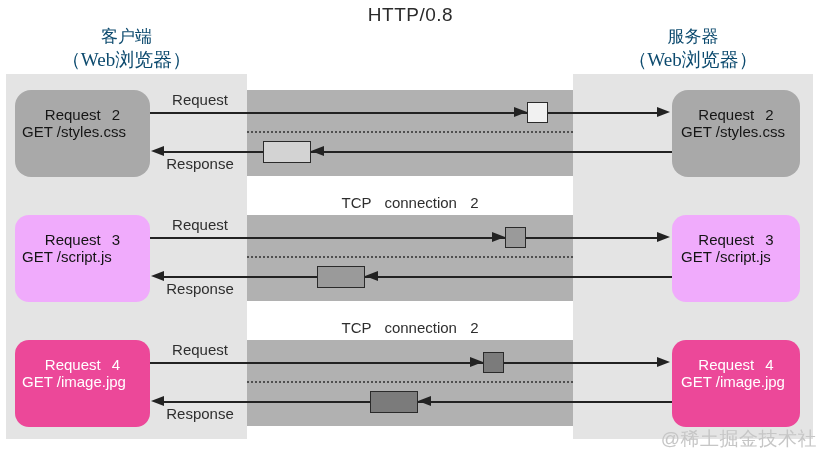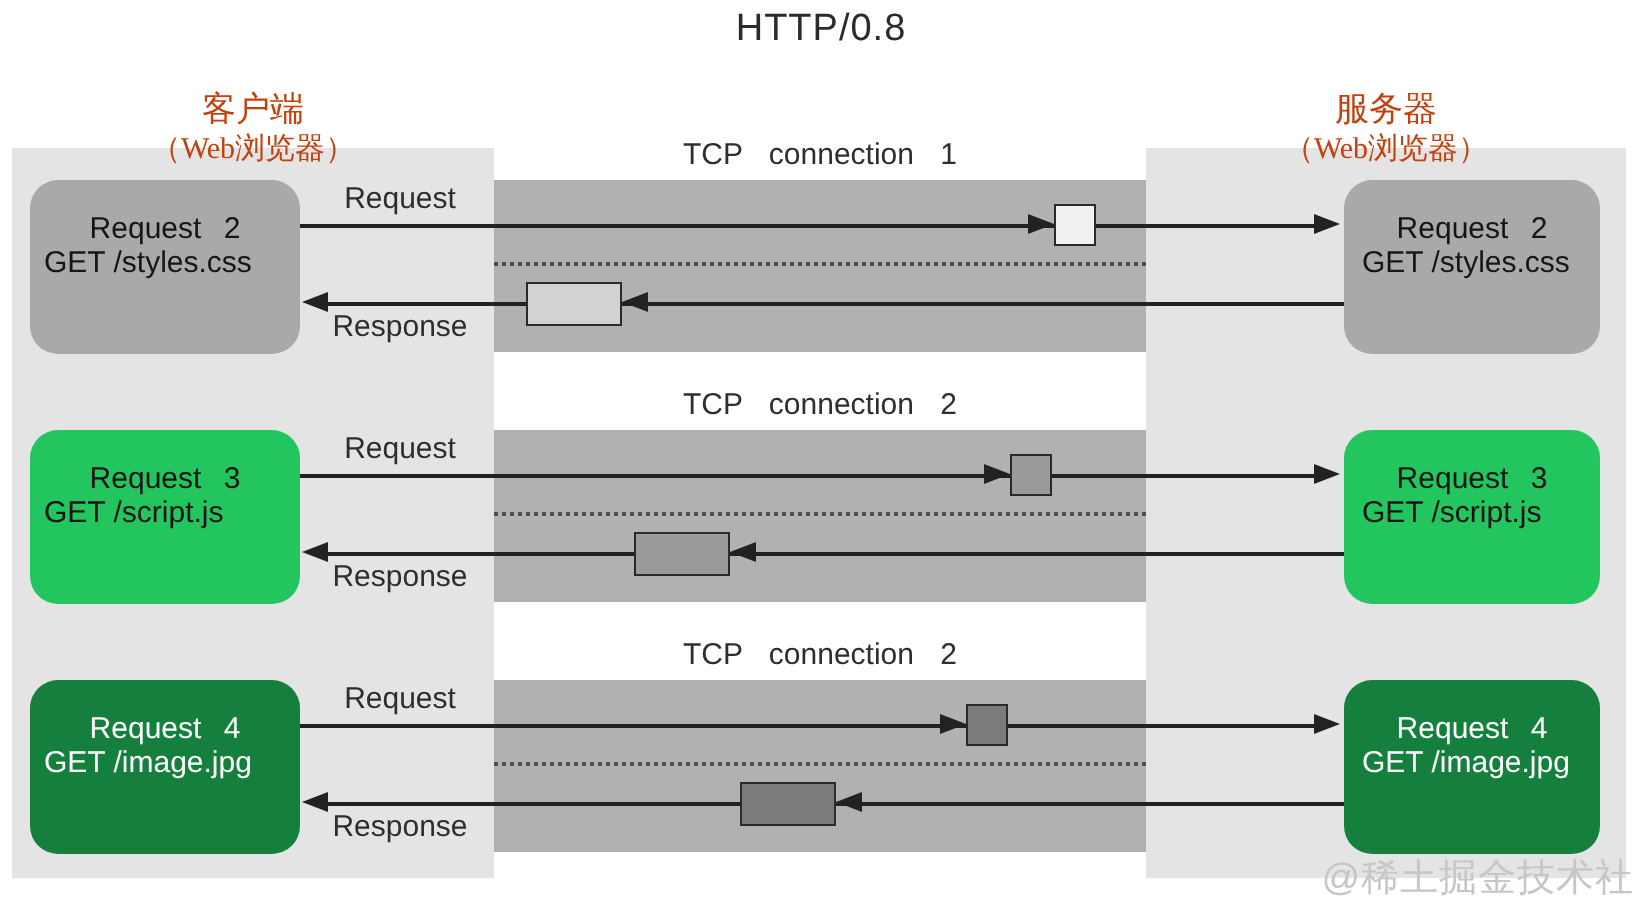--- a/index.html
+++ b/index.html
@@ -8,25 +8,25 @@
     font-family:"Liberation Sans", sans-serif;color:#262626;
   }
   .title{
     position:absolute;left:0;top:4px;width:821px;text-align:center;
     font-size:19px;color:#2b2b2b;letter-spacing:.5px;
   }
   .col{position:absolute;top:74px;height:365px;background:#e4e4e4;}
   .col-left{left:6px;width:241px;}
   .col-right{left:573px;width:240px;}
   .endpoint-header{
-    position:absolute;top:45px;text-align:center;
-    font-family:"Liberation Serif", serif;color:#c2410c;line-height:1.22;
+    position:absolute;top:27px;text-align:center;
+    font-family:"Liberation Serif", serif;color:#0c4a6e;line-height:1.22;
   }
   .endpoint-header .hl1{font-size:17px;}
-  .endpoint-header .hl2{font-size:15px;}
+  .endpoint-header .hl2{font-size:19px;}
   .hdr-left{left:6px;width:241px;}
   .hdr-right{left:573px;width:240px;}
 
   .row{position:absolute;left:0;width:821px;height:87px;}
   .row-0{top:90px;}
   .row-1{top:215px;}
   .row-2{top:340px;}
 
   .tcp-label{
     position:absolute;left:247px;top:-21px;width:326px;text-align:center;
@@ -60,23 +60,23 @@
   .row-0 .resp-packet{left:263px;background:#d3d3d3;}
   .row-1 .resp-packet{left:317px;background:#9a9a9a;}
   .row-2 .resp-packet{left:370px;background:#7b7b7b;}
   .row-0 .resp-arrow-mid{left:311px;}
   .row-1 .resp-arrow-mid{left:365px;}
   .row-2 .resp-arrow-mid{left:418px;}
 
   .msgbox{position:absolute;top:0;height:87px;border-radius:14px;box-sizing:border-box;}
   .client-box{left:15px;width:135px;}
   .server-box{left:672px;width:128px;}
-  .row-0 .msgbox{background:#a9a9a9;color:#161616;}
-  .row-1 .msgbox{background:#22c55e;color:#141414;}
-  .row-2 .msgbox{background:#15803d;color:#ffffff;}
+  .row-0 .msgbox{background:#a9a9a9;color:#161616;border-radius:16px;}
+  .row-1 .msgbox{background:#f0abfc;color:#141414;}
+  .row-2 .msgbox{background:#ec4899;color:#ffffff;}
   .box-title{margin-top:16px;text-align:center;font-size:15px;word-spacing:7px;}
   .box-detail{padding-left:7px;font-size:15px;}
   .server-box .box-detail{padding-left:9px;}
 
   .flow-label{position:absolute;font-size:15px;color:#2e2e2e;text-align:center;width:90px;}
   .lbl-request{left:155px;top:1px;}
   .lbl-response{left:155px;top:65px;}
 
   .watermark{
     position:absolute;left:648px;top:426px;width:169px;text-align:right;
@@ -96,21 +96,20 @@
   <div class="endpoint-header hdr-left">
     <div class="hl1">客户端</div>
     <div class="hl2">（Web浏览器）</div>
   </div>
   <div class="endpoint-header hdr-right">
     <div class="hl1">服务器</div>
     <div class="hl2">（Web浏览器）</div>
   </div>
 
   <div class="row row-0">
-    <div class="tcp-label">TCP connection 1</div>
     <div class="band"></div>
     <div class="dotted"></div>
     <div class="hline req-line"></div>
     <div class="hline resp-line"></div>
     <div class="arrow-r req-arrow-mid"></div>
     <div class="arrow-r req-arrow-end"></div>
     <div class="arrow-l resp-arrow-mid"></div>
     <div class="arrow-l resp-arrow-end"></div>
     <div class="packet req-packet"></div>
     <div class="packet resp-packet"></div>

